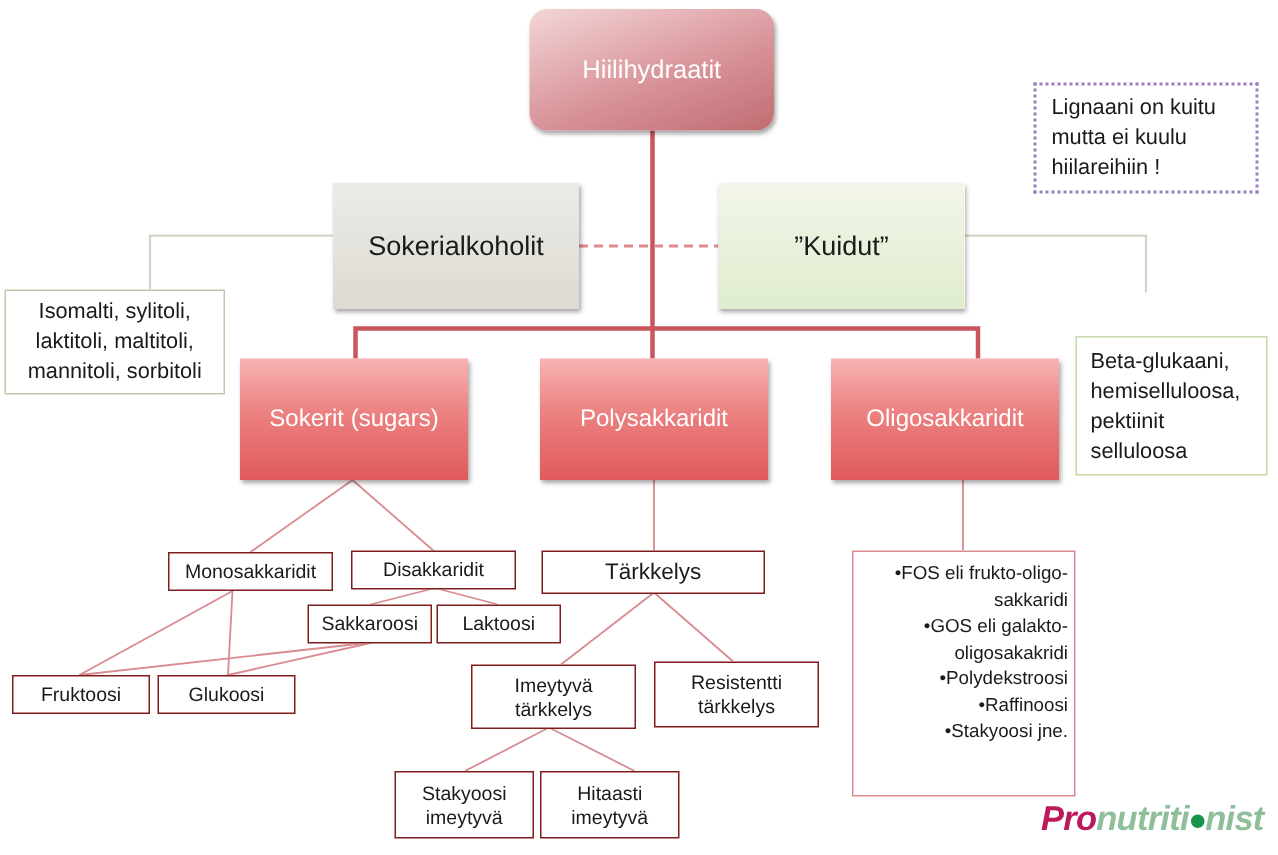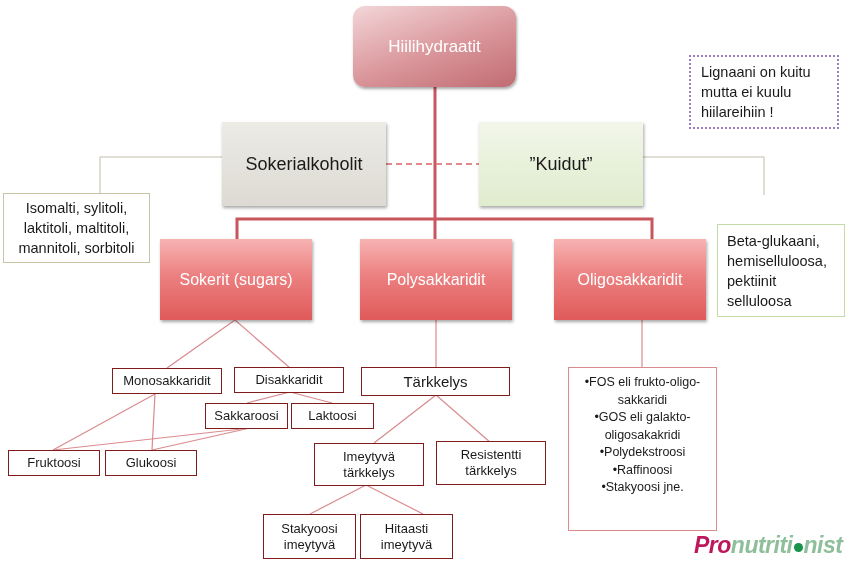--- a/index.html
+++ b/index.html
@@ -50,21 +50,21 @@
     font-size: 14.5px; line-height: 20px; text-align: left; justify-content: flex-end; padding-left: 10px;
   }
   .small {
     background: #ffffff; border: 1px solid #7f1d1d;
     font-size: 13px; line-height: 16px; color: #1a1a1a;
   }
   .list-box {
     left: 568px; top: 367px; width: 149px; height: 164px;
     background: #fff; border: 1px solid #d98b8f;
     font-size: 12.5px; line-height: 17.5px;
-    align-items: flex-start; justify-content: flex-start; text-align: center;
+    align-items: flex-start; justify-content: flex-start; text-align: right;
     padding: 6px 4px 0 4px;
   }
   .list-box ul { list-style: none; margin: 0; padding: 0; }
   .list-box li::before { content: "•"; }
   .logo {
     position: absolute; left: 650px; top: 532px;
     font-size: 23px; font-style: italic; font-weight: bold; letter-spacing: -0.5px;
   }
   .logo .pro { color: #be185d; margin-left: 44px; }
   .logo .rest { color: #8ebf9a; }

